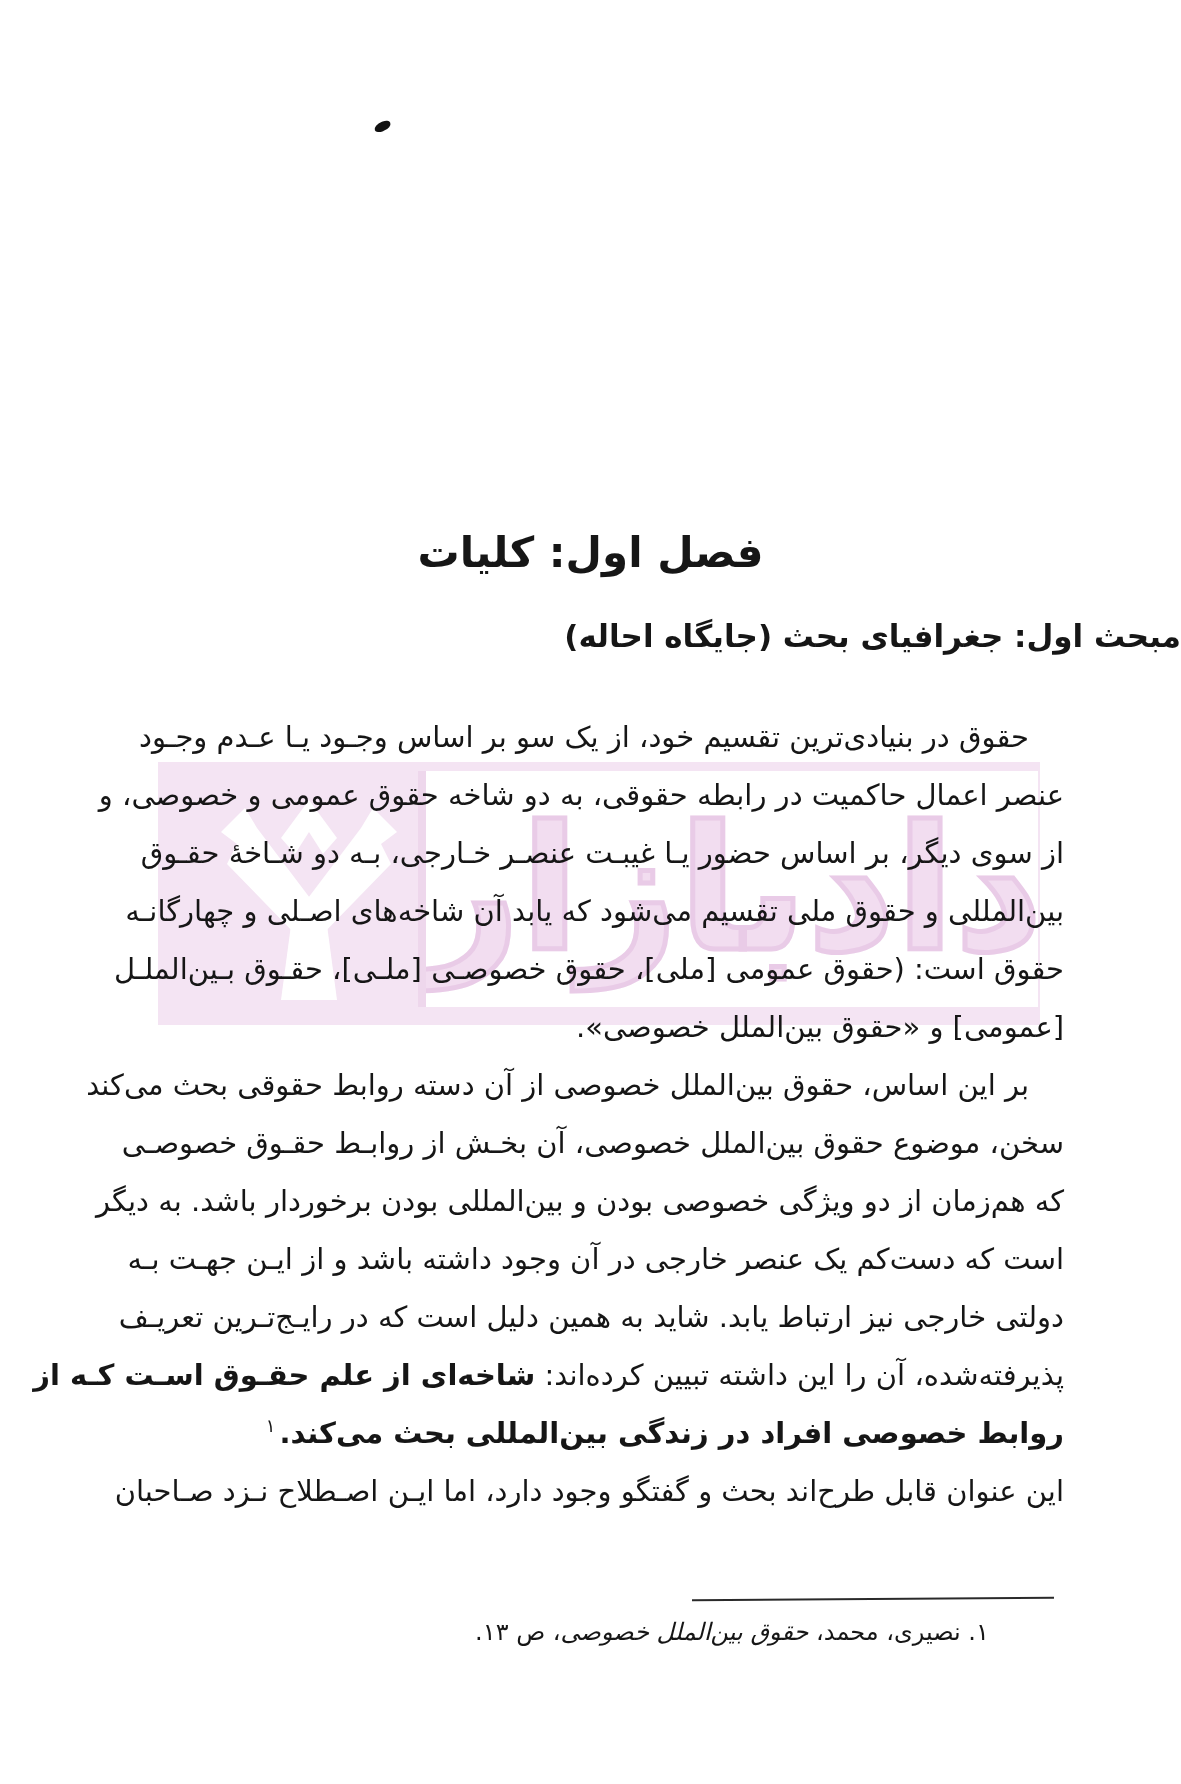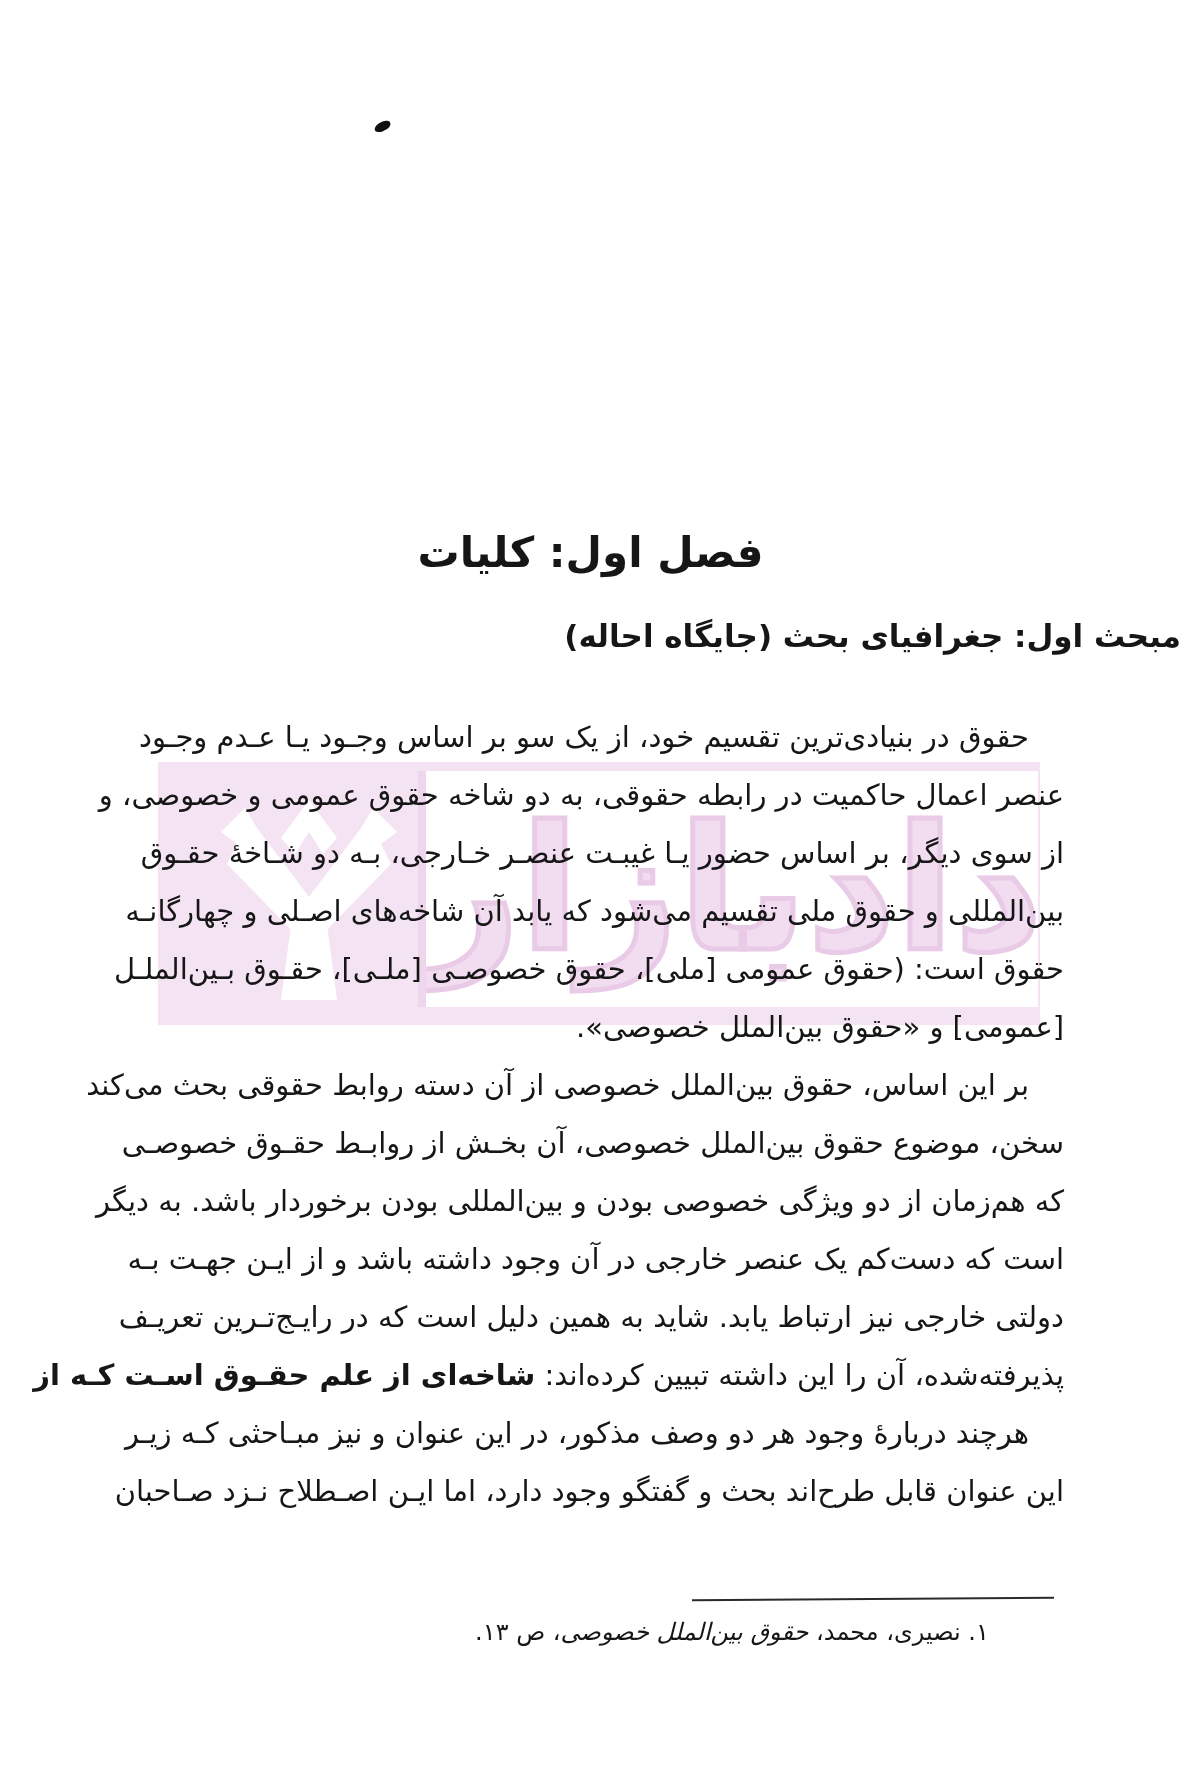--- a/index.html
+++ b/index.html
@@ -126,21 +126,21 @@
     <div class="line">بین‌المللی و حقوق ملی تقسیم می‌شود که یابد آن شاخه‌های اصـلی و چهارگانـه</div>
     <div class="line">حقوق است: (حقوق عمومی [ملی]، حقوق خصوصـی [ملـی]، حقـوق بـین‌الملـل</div>
     <div class="line last">[عمومی] و «حقوق بین‌الملل خصوصی».</div>
 
     <div class="line indent">بر این اساس، حقوق بین‌الملل خصوصی از آن دسته روابط حقوقی بحث می‌کند</div>
     <div class="line">سخن، موضوع حقوق بین‌الملل خصوصی، آن بخـش از روابـط حقـوق خصوصـی</div>
     <div class="line">که هم‌زمان از دو ویژگی خصوصی بودن و بین‌المللی بودن برخوردار باشد. به دیگر</div>
     <div class="line">است که دست‌کم یک عنصر خارجی در آن وجود داشته باشد و از ایـن جهـت بـه</div>
     <div class="line">دولتی خارجی نیز ارتباط یابد. شاید به همین دلیل است که در رایـج‌تـرین تعریـف</div>
     <div class="line"><span>پذیرفته‌شده، آن را این داشته تبیین کرده‌اند: </span><b>شاخه‌ای از علم حقـوق اسـت کـه از</b></div>
+    <div class="line last"><b>روابط خصوصی افراد در زندگی بین‌المللی بحث می‌کند.</b><sup>۱</sup></div>
 
-    <div class="line indent">هرچند دربارهٔ وجود هر دو وصف مذکور، در این عنوان و نیز مبـاحثی کـه زیـر</div>
     <div class="line">این عنوان قابل طرح‌اند بحث و گفتگو وجود دارد، اما ایـن اصـطلاح نـزد صـاحبان</div>
   </div>
 
   <div class="fn-sep"></div>
   <div class="footnote"><span>۱. نصیری، محمد، </span><em>حقوق بین‌الملل خصوصی</em><span>، ص ۱۳.</span></div>
 
 </div>
 
 </body></html>

